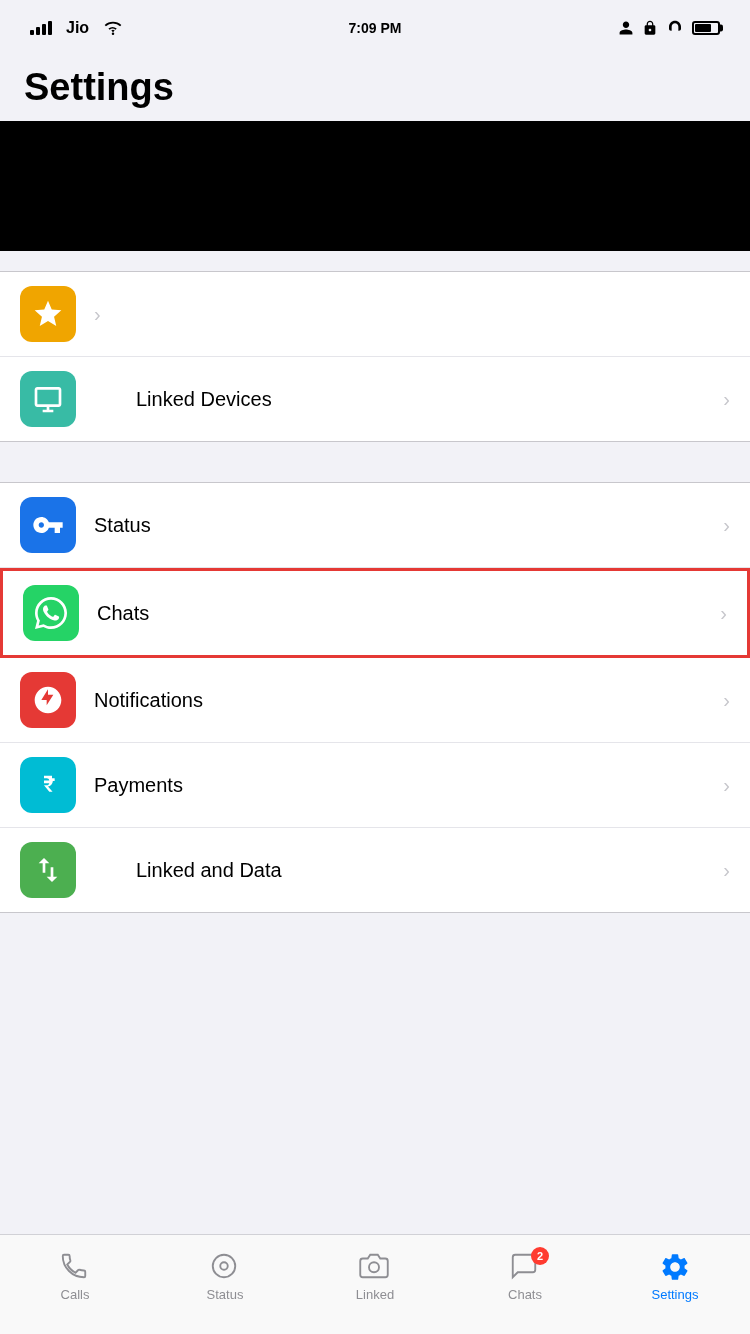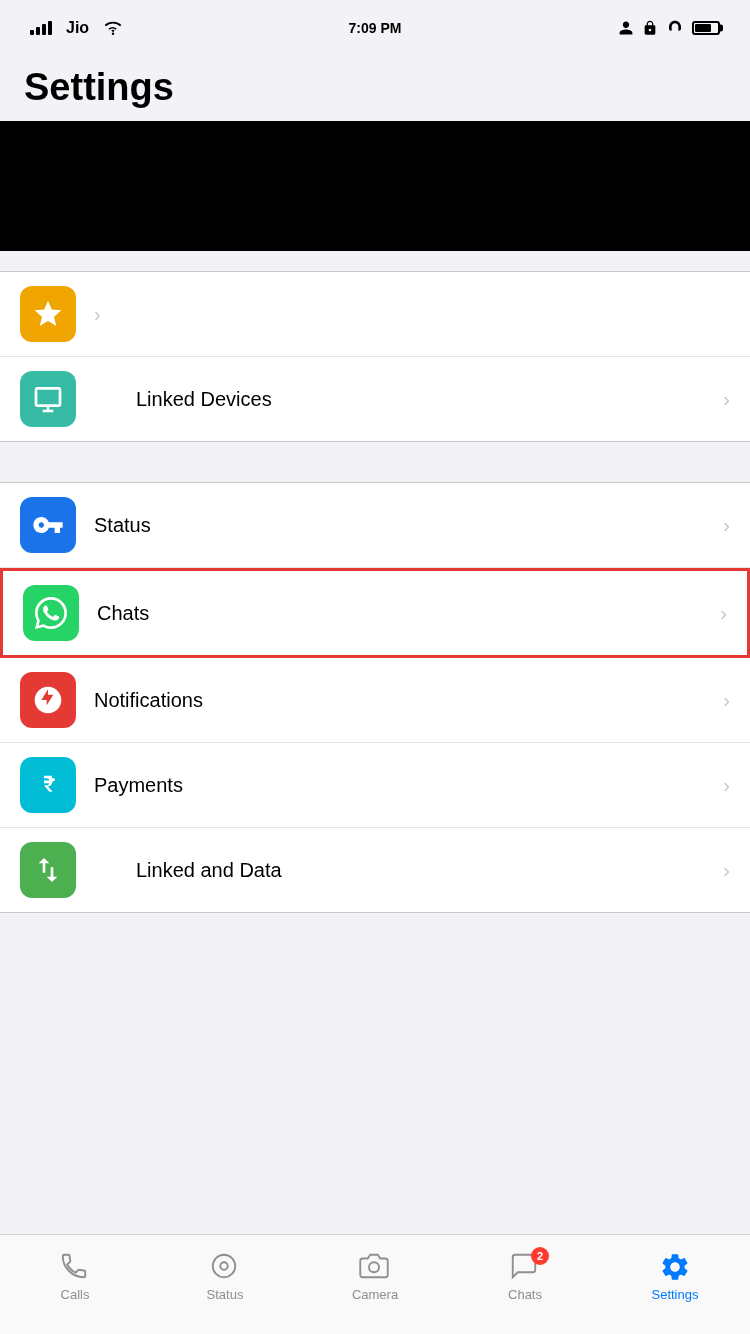--- a/index.html
+++ b/index.html
@@ -357,21 +357,21 @@
     <span class="tab-label">Status</span>
   </div>
 
   <div class="tab-item">
     <div class="tab-icon">
       <svg width="30" height="30" viewBox="0 0 24 24" fill="none" stroke="#8e8e93" stroke-width="1.5">
         <path d="M23 19a2 2 0 01-2 2H3a2 2 0 01-2-2V8a2 2 0 012-2h4l2-3h6l2 3h4a2 2 0 012 2z"></path>
         <circle cx="12" cy="13" r="4"></circle>
       </svg>
     </div>
-    <span class="tab-label">Camera</span>
+    <span class="tab-label">Linked</span>
   </div>
 
   <div class="tab-item">
     <div class="tab-icon" style="position:relative;">
       <svg width="30" height="30" viewBox="0 0 24 24" fill="none" stroke="#8e8e93" stroke-width="1.5">
         <path d="M21 15a2 2 0 01-2 2H7l-4 4V5a2 2 0 012-2h14a2 2 0 012 2z"></path>
       </svg>
       <span class="tab-badge">2</span>
     </div>
     <span class="tab-label">Chats</span>

